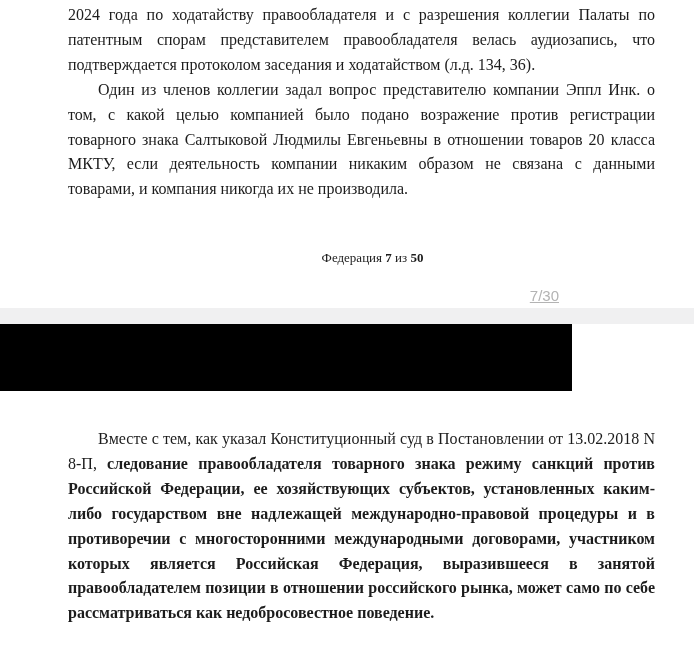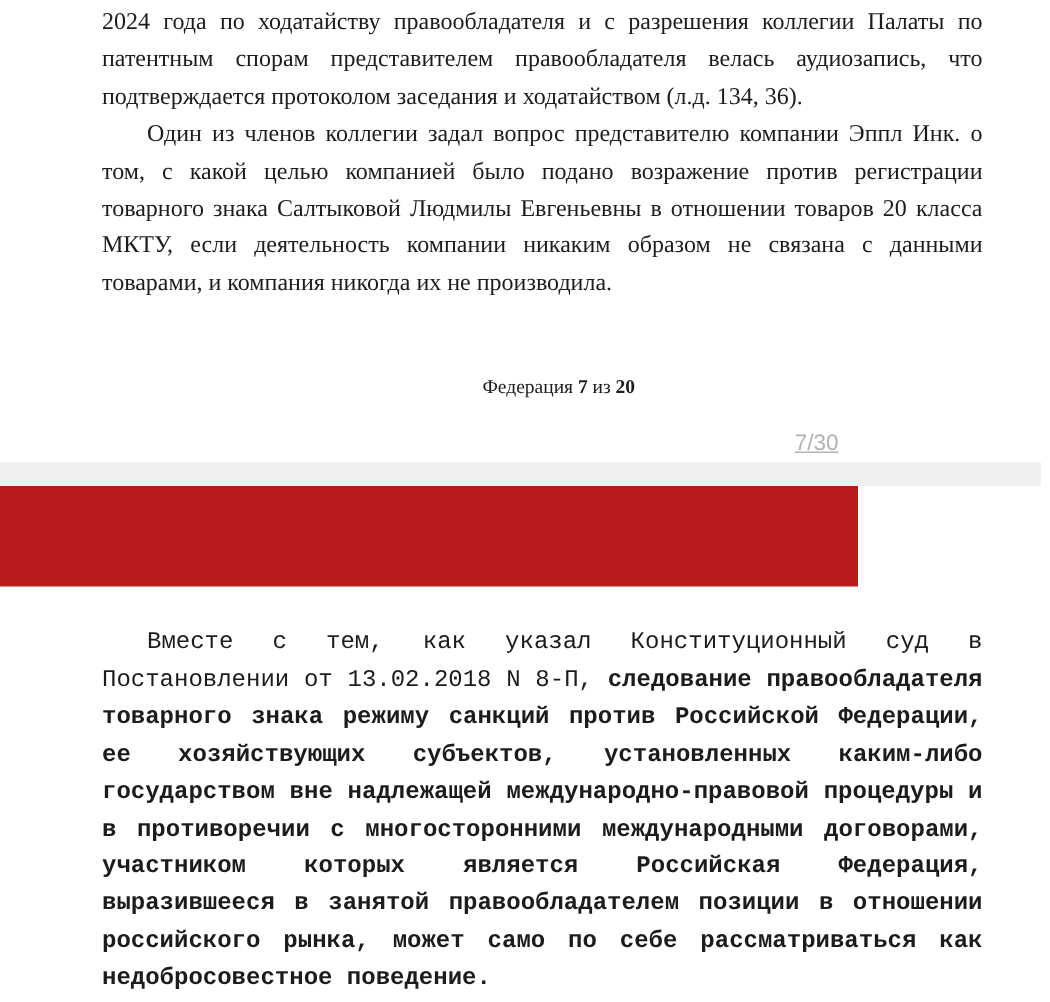--- a/index.html
+++ b/index.html
@@ -4,39 +4,39 @@
 <style>
   * { box-sizing: border-box; }
   html, body {
     margin: 0; padding: 0;
     width: 700px; height: 668px;
     background: #ffffff;
     overflow: hidden;
     font-family: "Liberation Serif", serif;
     color: #1c1c1c;
   }
-  #viewer { position: relative; width: 572px; height: 668px; background: #b91c1c; }
+  #viewer { position: relative; width: 572px; height: 668px; background: #000000; }
 
   .doc-page { position: absolute; left: 0; width: 700px; background: #ffffff; }
   #page7 { top: 0; height: 308px; }
   #page8 { top: 391px; height: 277px; }
 
   .page-body {
     margin-left: 68px;
     width: 587px;
     font-size: 16px;
     line-height: 24.9px;
     text-align: justify;
   }
   #page7 .page-body { padding-top: 3px; }
   #page8 .page-body { padding-top: 2px; }
 
   .para { margin: 0; }
   .para.indent { text-indent: 30px; }
-  .para.space-before { margin-top: 23px; font-family: Liberation Mono, monospace; }
+  .para.space-before { margin-top: 34px; }
   .b { font-weight: bold; }
 
   .page-footer {
     position: absolute;
     top: 250px; left: 68px; width: 587px;
     text-align: center;
     font-size: 13px;
     line-height: 16px;
     transform: translateX(11px);
   }
@@ -61,21 +61,21 @@
 </head>
 <body>
 
 <div id="viewer">
 
   <section class="doc-page" id="page7">
     <div class="page-body">
         <p class="para"><span>2024 года по ходатайству правообладателя и с разрешения коллегии Палаты по патентным спорам представителем правообладателя велась аудиозапись, что подтверждается протоколом заседания и ходатайством (л.д. 134, 36).</span></p>
         <p class="para indent"><span>Один из членов коллегии задал вопрос представителю компании Эппл Инк. о том, с какой целью компанией было подано возражение против регистрации товарного знака Салтыковой Людмилы Евгеньевны в отношении товаров 20 класса МКТУ, если деятельность компании никаким образом не связана с данными товарами, и компания никогда их не производила.</span></p>
       </div>
-    <div class="page-footer"><span>Федерация </span><span class="b">7</span><span> из </span><span class="b">20</span></div>
+    <div class="page-footer"><span>Федерация </span><span class="b">7</span><span> из </span><span class="b">50</span></div>
   </section>
 
   <div class="page-indicator">7/30</div>
 
   <div class="page-gap"></div>
 
   <section class="doc-page" id="page8">
     <div class="page-body">
         <p class="para indent space-before"><span>Вместе с тем, как указал Конституционный суд в Постановлении от 13.02.2018 N 8-П, </span><span class="b">следование правообладателя товарного знака режиму санкций против Российской Федерации, ее хозяйствующих субъектов, установленных каким-либо государством вне надлежащей международно-правовой процедуры и в противоречии с многосторонними международными договорами, участником которых является Российская Федерация, выразившееся в занятой правообладателем позиции в отношении российского рынка, может само по себе рассматриваться как недобросовестное поведение.</span></p>
       </div>

